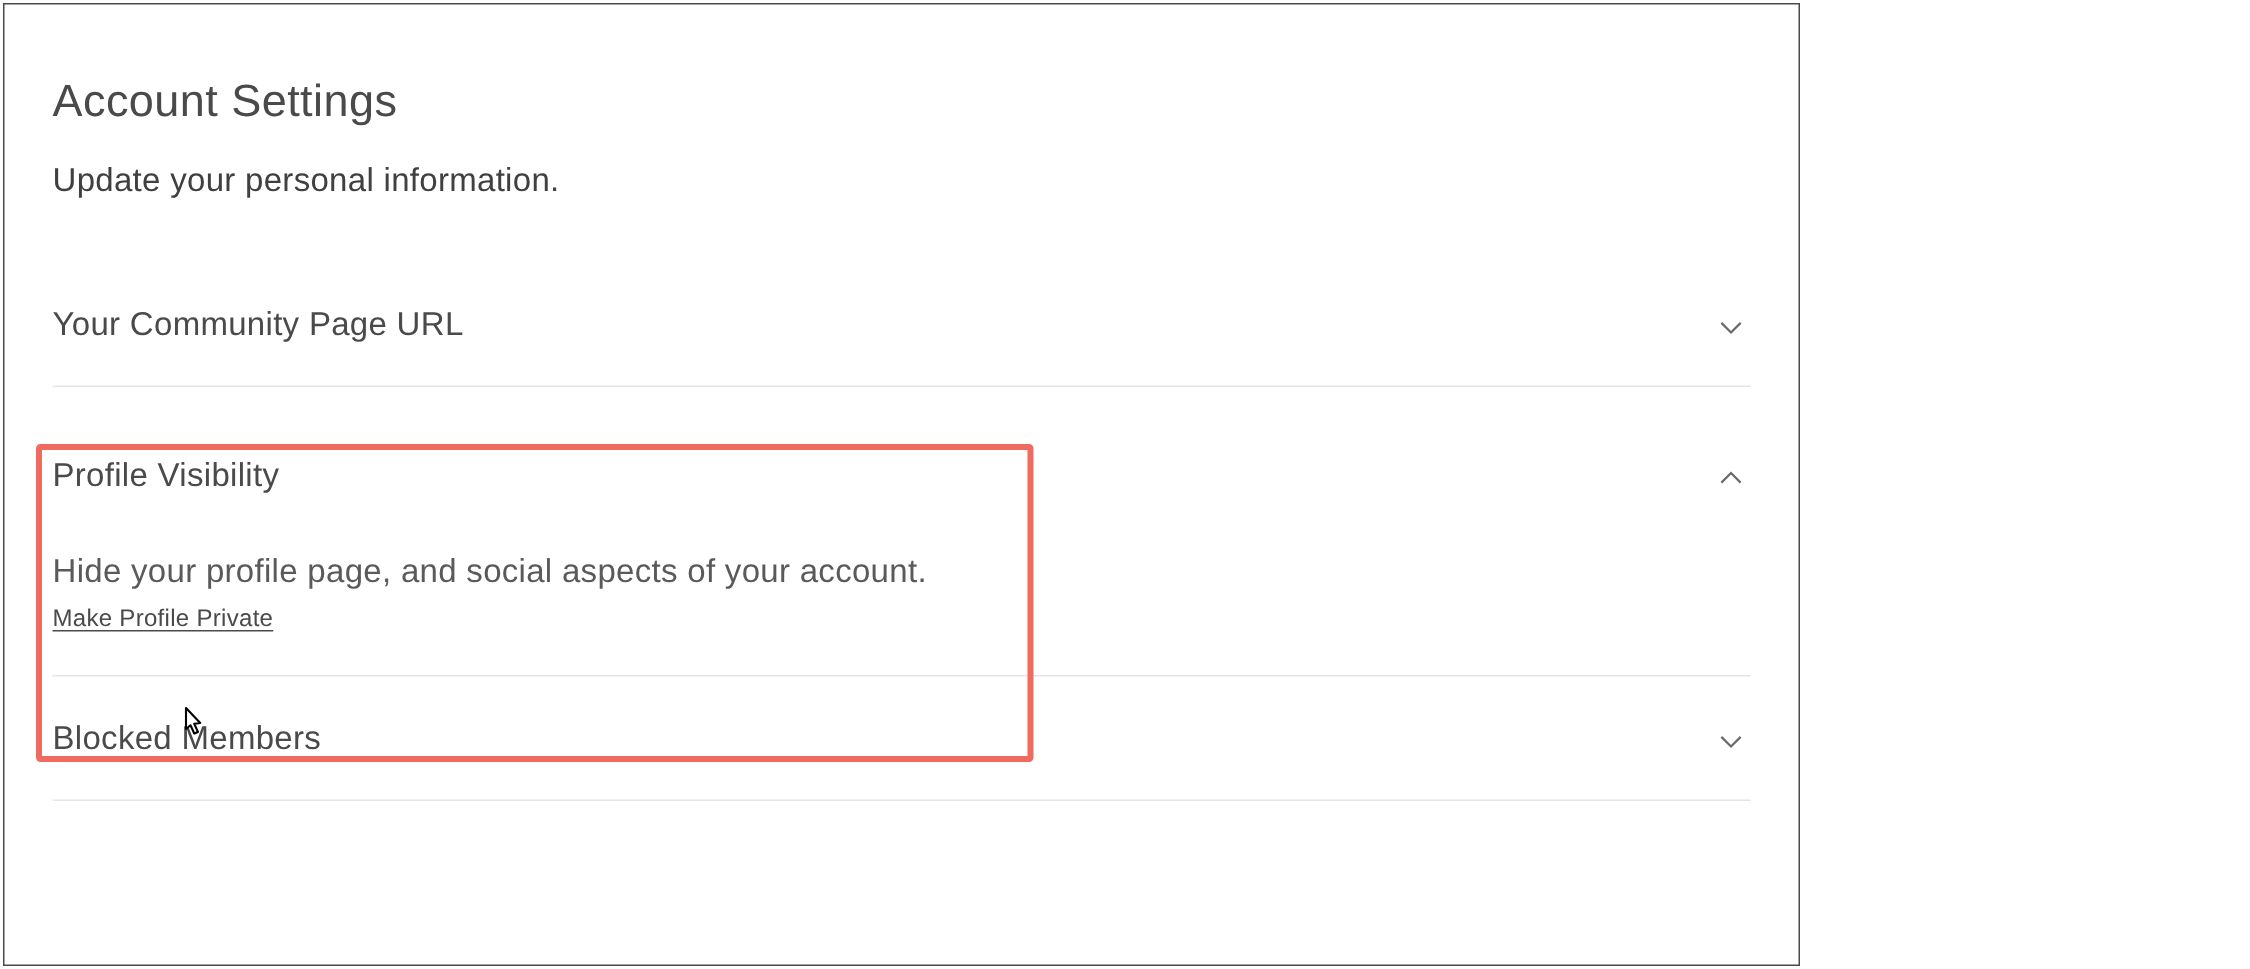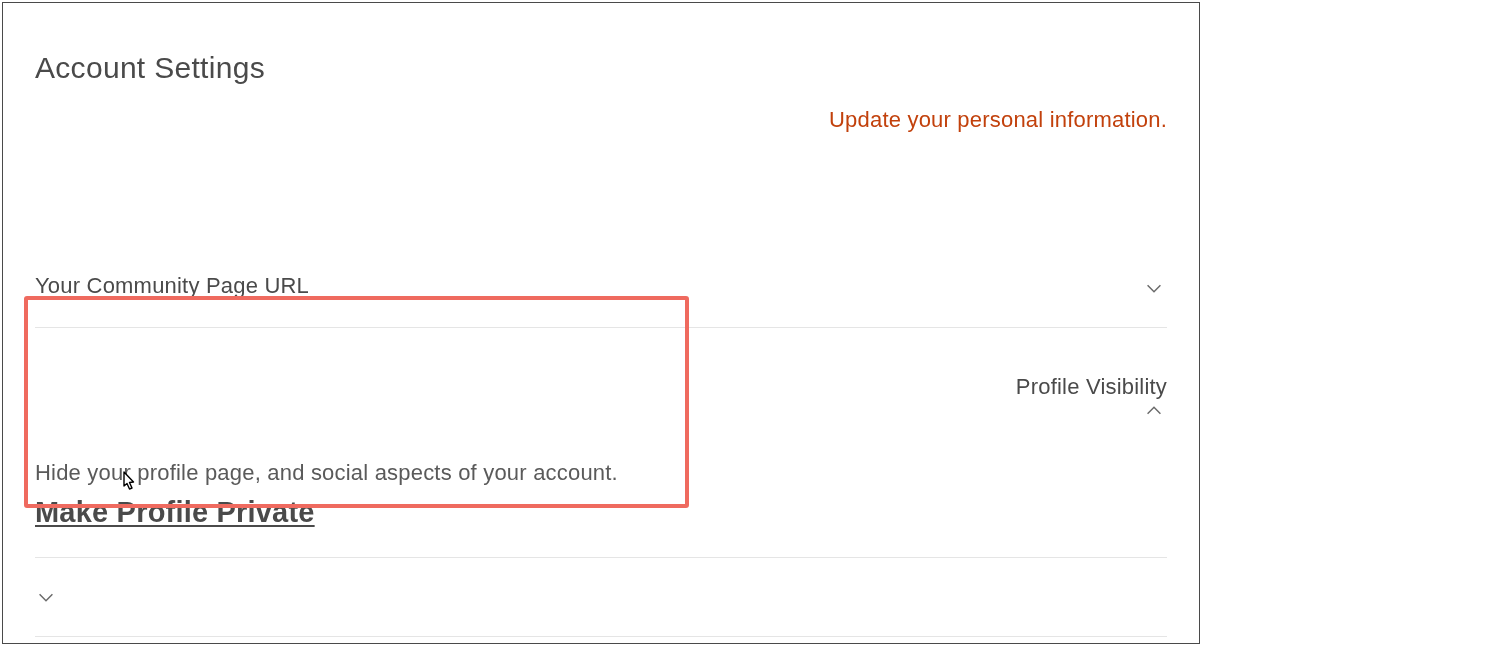--- a/index.html
+++ b/index.html
@@ -25,24 +25,23 @@
     .page-title {
       font-size: 30px;
       font-weight: 400;
       color: #4a4a4a;
       letter-spacing: 0.3px;
       margin-bottom: 22px;
     }
     .page-subtitle {
       font-size: 22px;
       font-weight: 400;
-      color: #c2410c;
+      color: #404040;
       letter-spacing: 0.2px;
-      margin-bottom: 112px;
-      text-align: right;
+      margin-bottom: 42px;
     }
     .accordion-section {
       border-bottom: 1px solid #e5e5e5;
       padding: 0;
       position: relative;
     }
     .accordion-header {
       display: flex;
       justify-content: space-between;
       align-items: flex-end;
@@ -65,22 +64,22 @@
       padding: 0 0 28px 0;
     }
     .body-text {
       font-size: 22px;
       font-weight: 400;
       color: #5a5a5a;
       letter-spacing: 0.2px;
       margin-bottom: 10px;
     }
     .link-action {
-      font-size: 29px;
-      font-weight: 700;
+      font-size: 16px;
+      font-weight: 400;
       color: #4a4a4a;
       text-decoration: underline;
       text-underline-offset: 3px;
       letter-spacing: 0.2px;
       display: inline-block;
       cursor: pointer;
     }
     .highlight-box {
       position: absolute;
       border: 4px solid #ef6a5f;
@@ -94,21 +93,20 @@
     .cursor-pointer {
       position: absolute;
       left: 113px;
       top: 466px;
       width: 24px;
       height: 28px;
       pointer-events: none;
     }
     .section-expanded .accordion-header {
       padding-bottom: 38px;
-      flex-direction: column;
     }
     .section-expanded {
       padding-top: 18px;
     }
   </style>
 </head>
 <body>
 
 <div class="container">
 
@@ -132,20 +130,21 @@
       </svg>
     </div>
     <div class="accordion-body">
       <p class="body-text">Hide your profile page, and social aspects of your account.</p>
       <a class="link-action">Make Profile Private</a>
     </div>
   </div>
 
   <div class="accordion-section">
     <div class="accordion-header">
+      <span class="accordion-title">Blocked Members</span>
       <svg class="chevron" viewBox="0 0 24 24" fill="none" stroke="#6a6a6a" stroke-width="1.6">
         <polyline points="5 9 12 16 19 9"></polyline>
       </svg>
     </div>
   </div>
 
   <div class="highlight-box"></div>
 
   <svg class="cursor-pointer" viewBox="0 0 24 28">
     <path d="M8 3 L8 17 L11 14.5 L13.5 20 L16 19 L13.5 13.5 L17.5 13 Z" fill="#ffffff" stroke="#000000" stroke-width="1.4" stroke-linejoin="round"></path>

